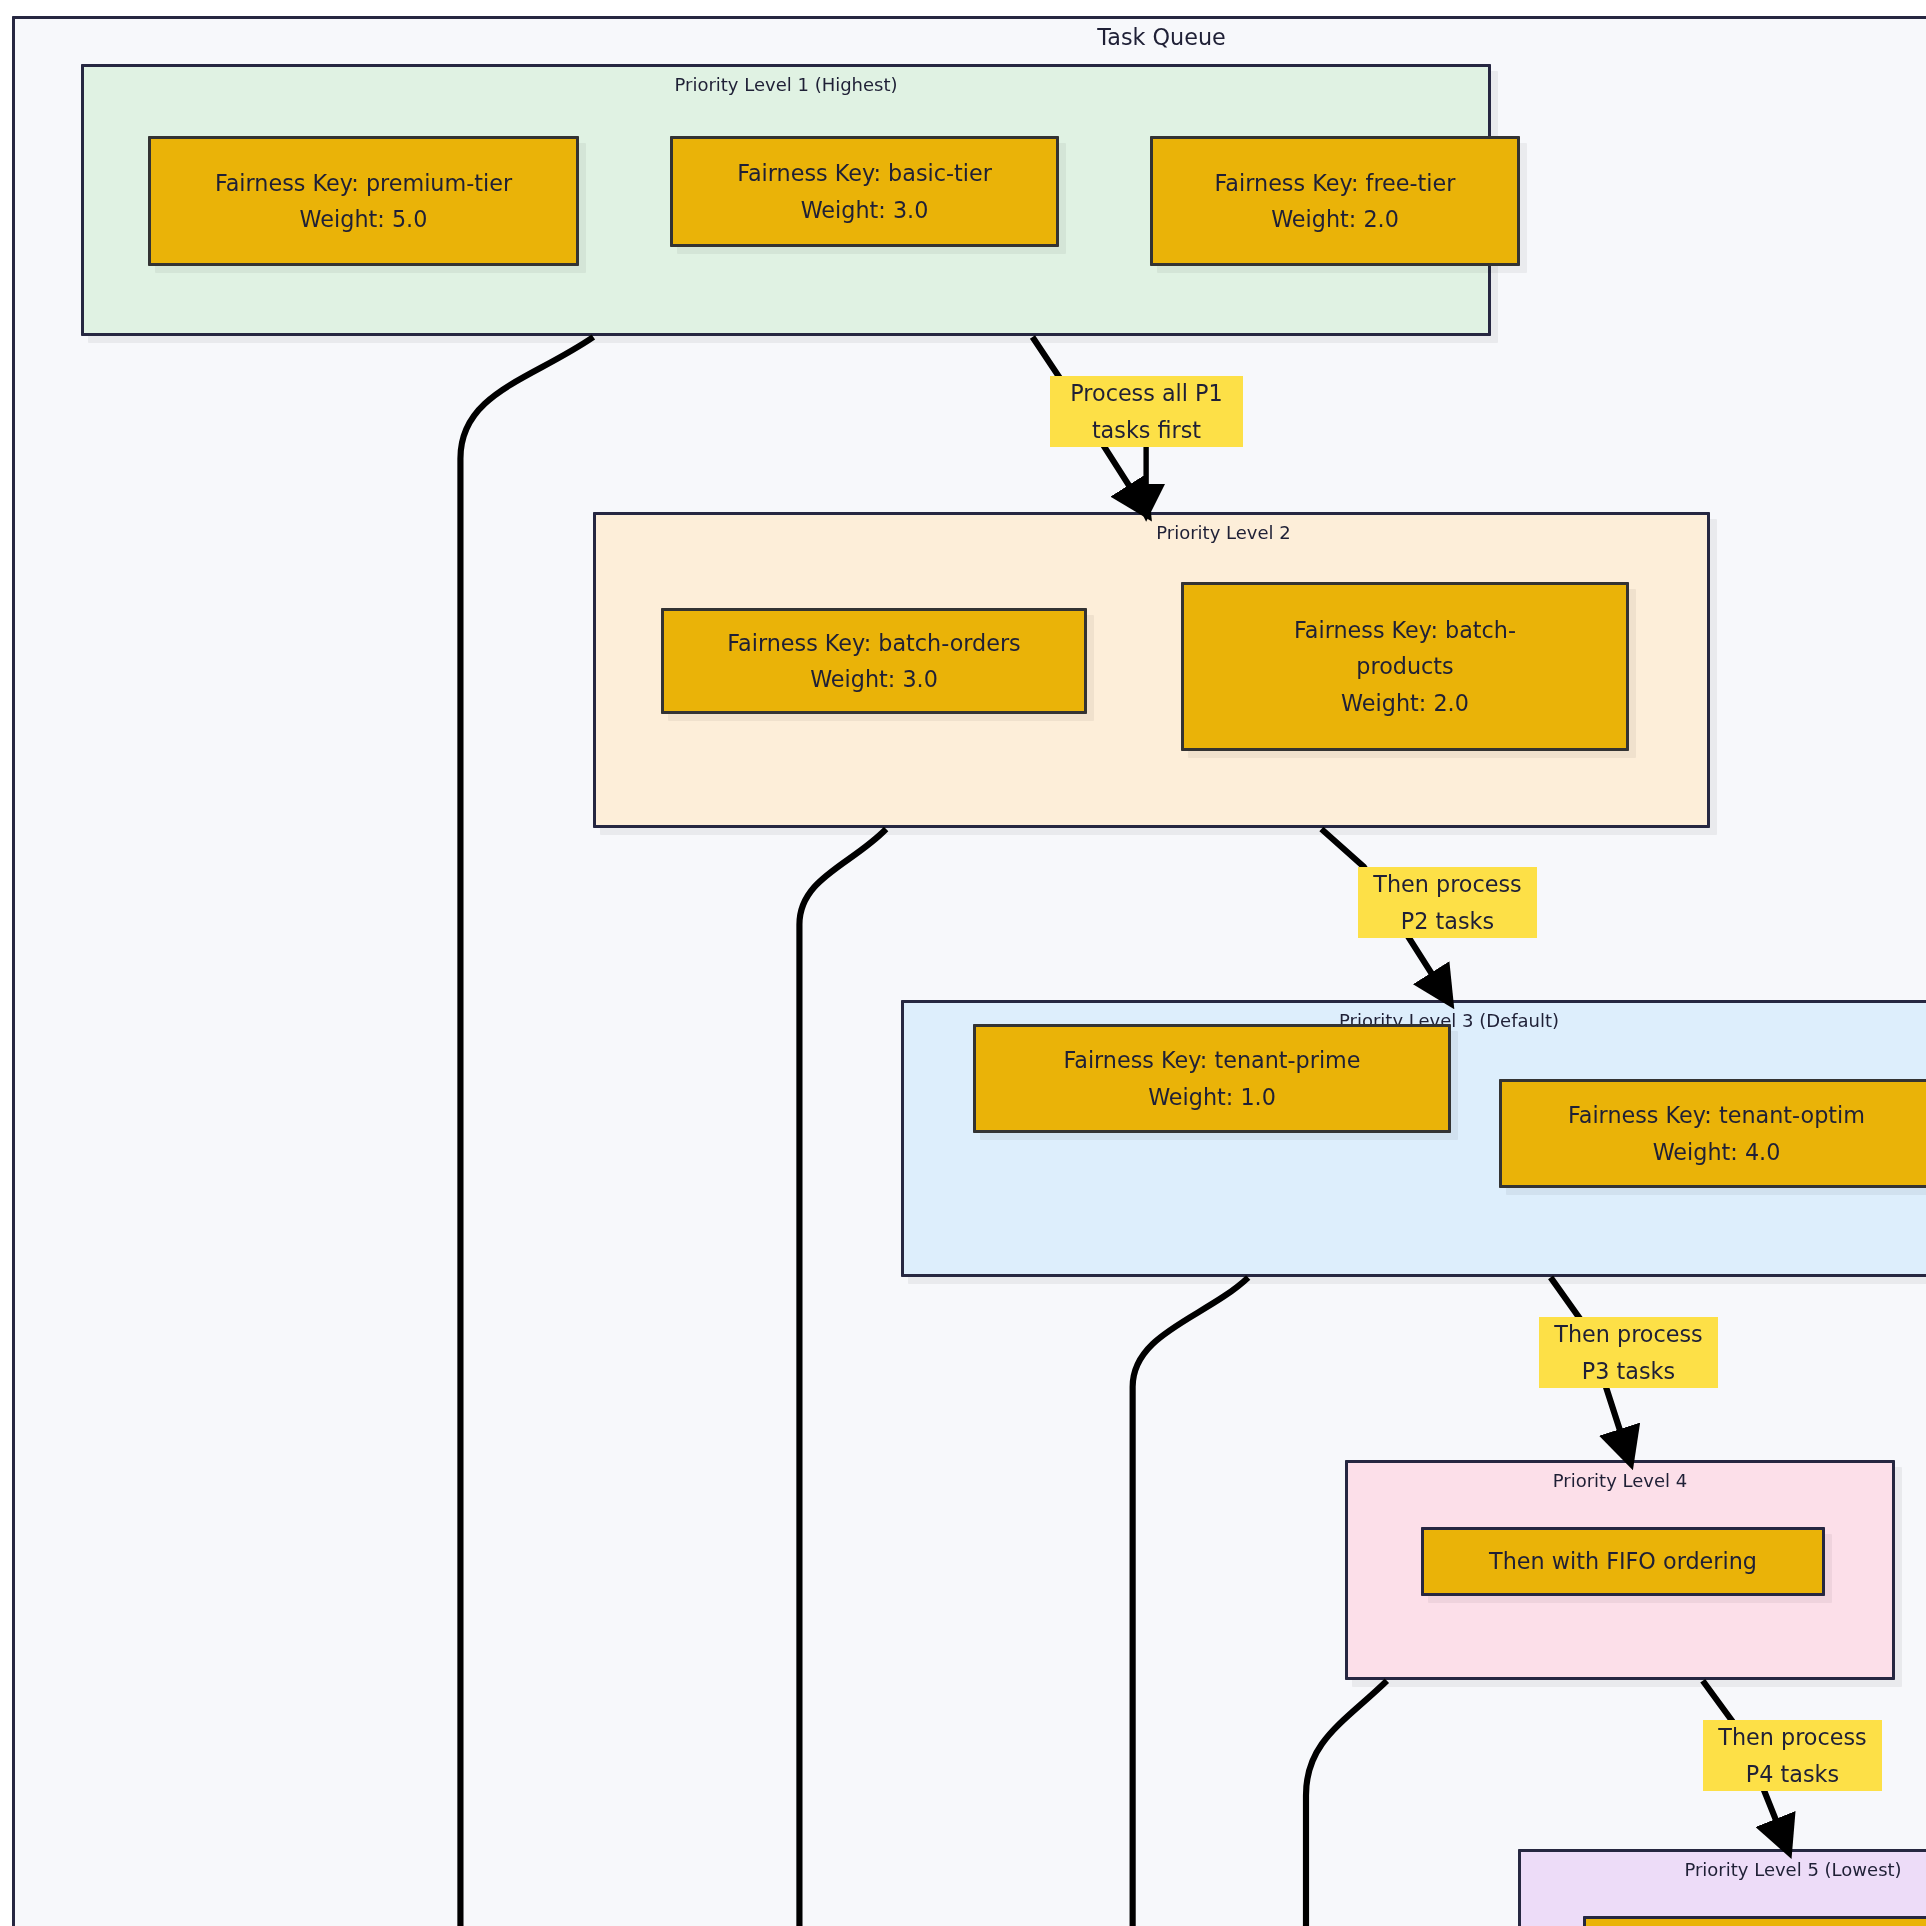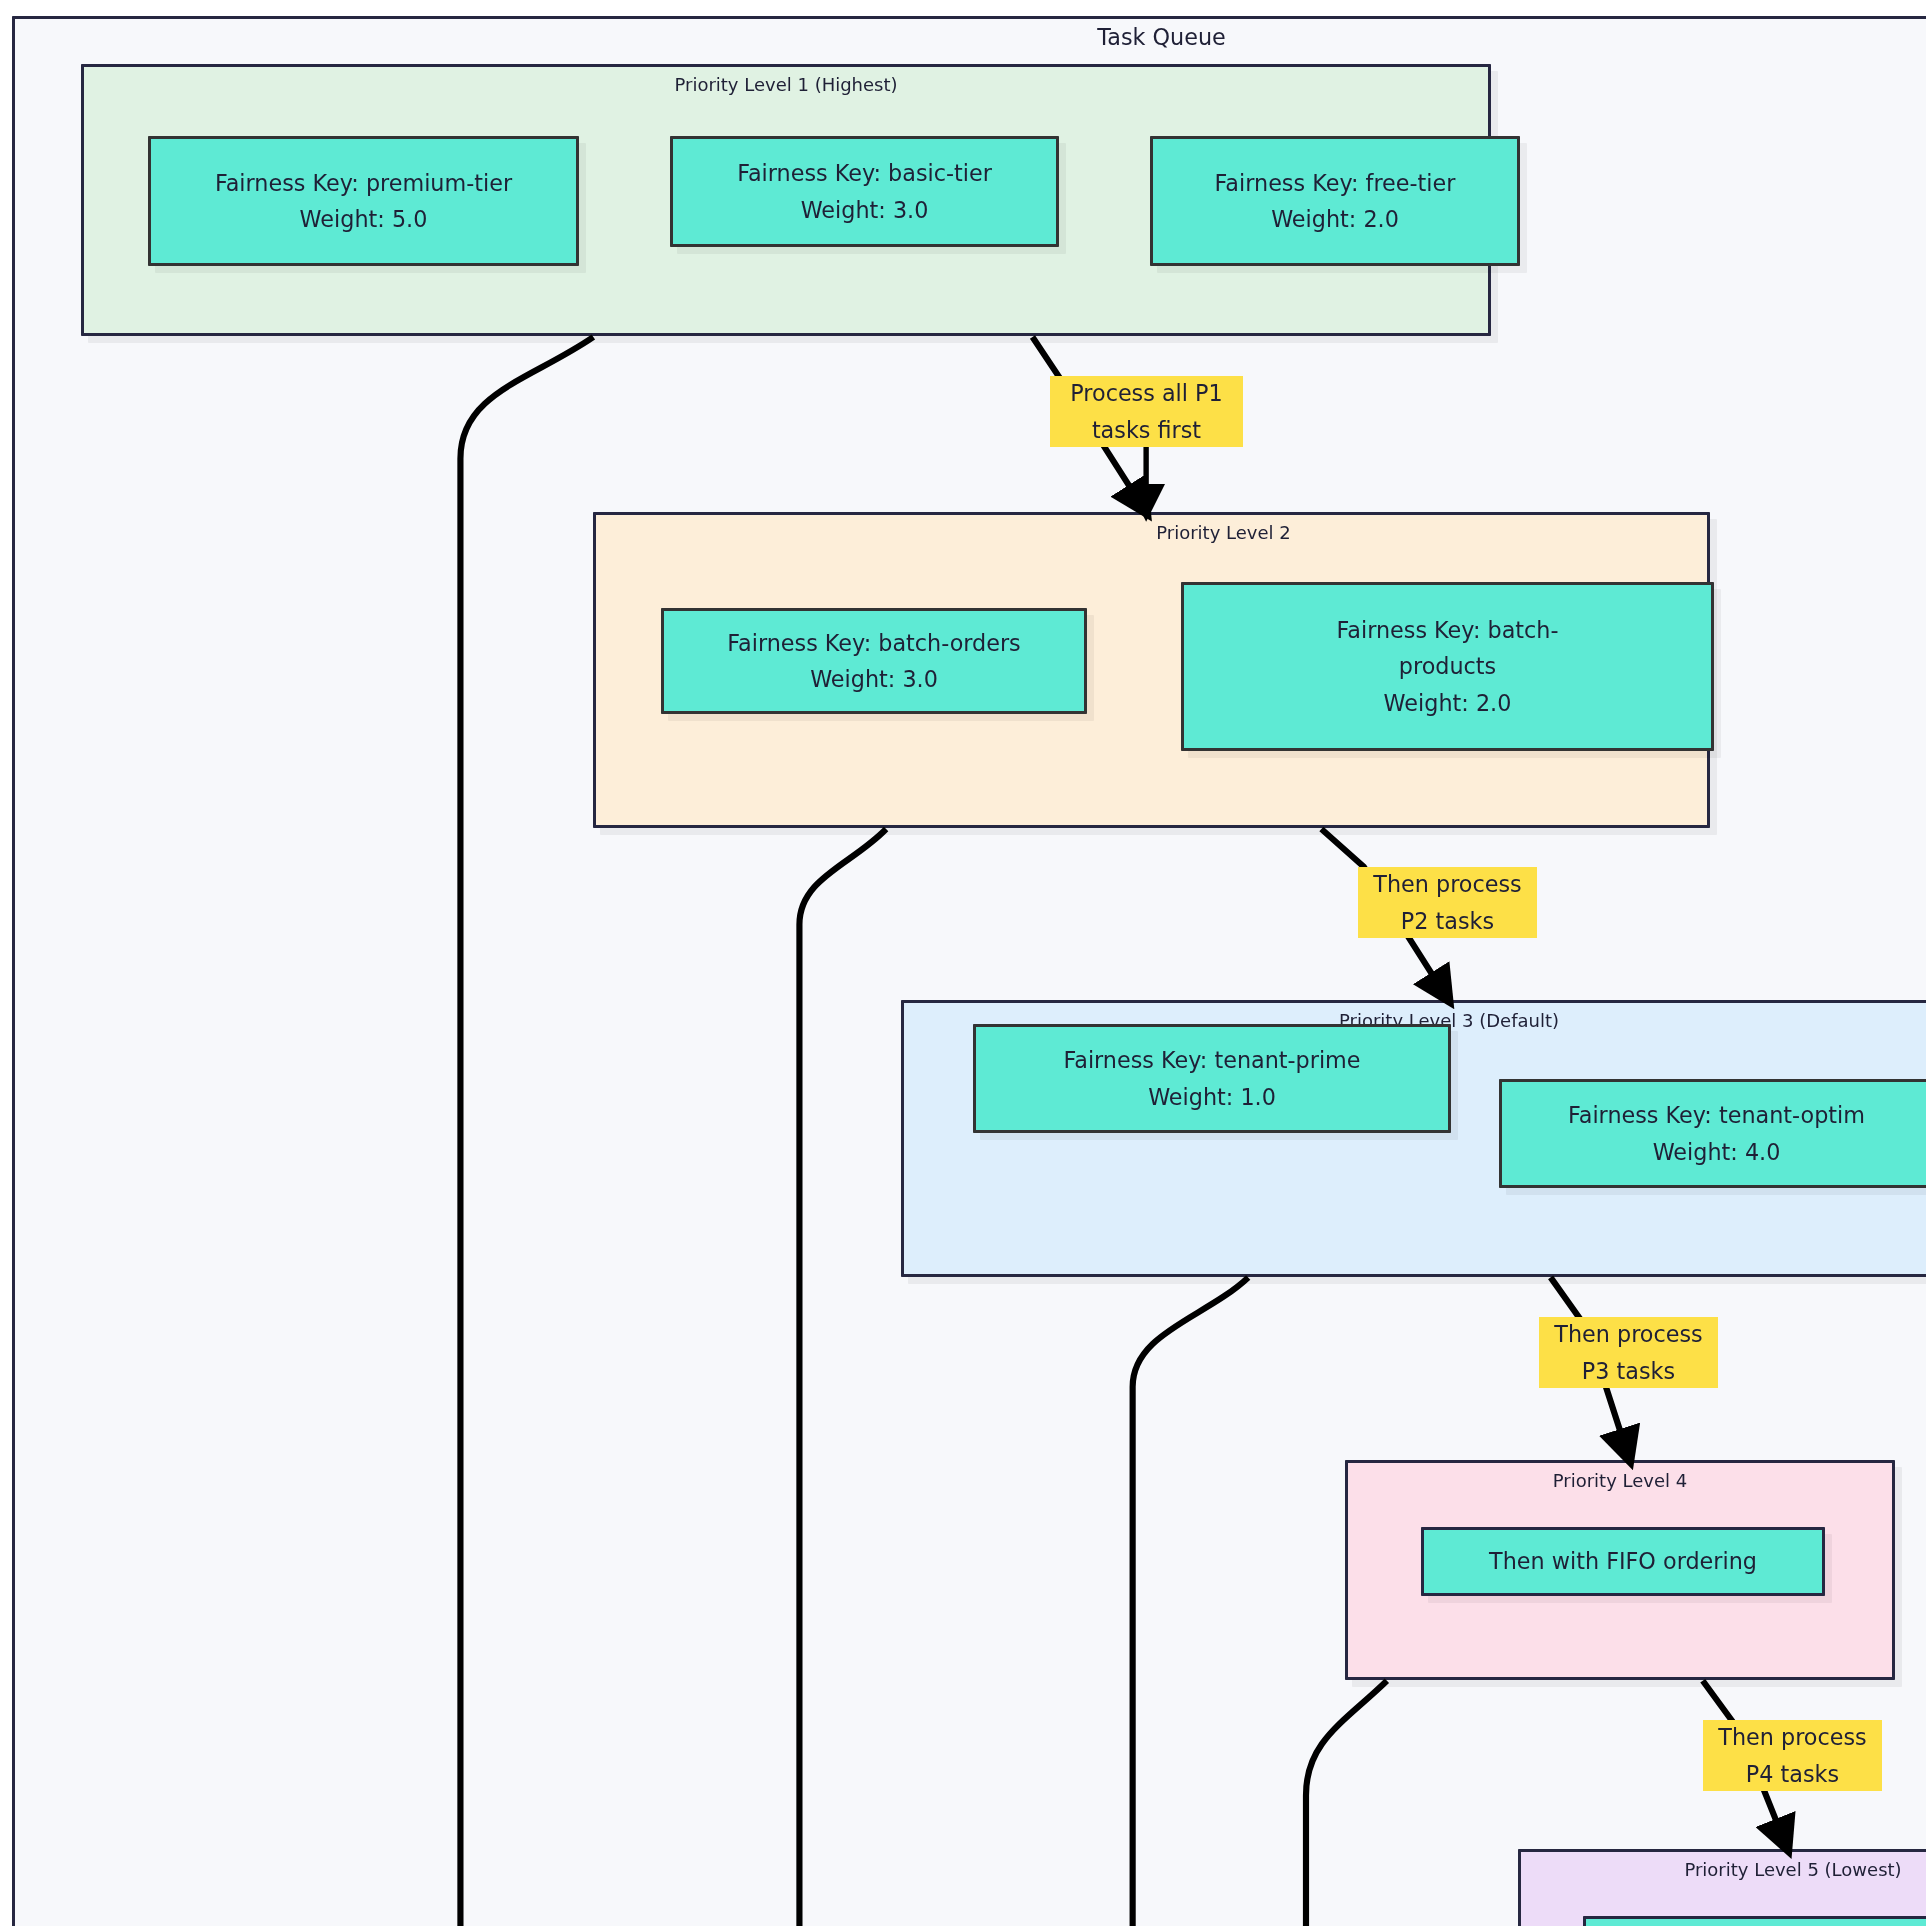--- a/index.html
+++ b/index.html
@@ -37,21 +37,21 @@
     text-align: center;
     color: #1f2036;
     font-size: 18px;
     line-height: 1.15;
     white-space: nowrap;
   }
   
   .node {
     position: absolute;
     box-sizing: border-box;
-    background: #5eead4;
+    background: #eab308;
     border: 3.5px solid #333333;
     border-radius: 0.8px;
     display: flex;
     align-items: center;
     justify-content: center;
     text-align: center;
     color: #1f2036;
     font-size: 22.3px;
     line-height: 1.62;
     box-shadow: 7px 7px 0 0 rgba(0,0,0,0.05);
@@ -105,21 +105,21 @@
 Weight: 2.0</span>
   </div>
 
   <div class="cluster" style="left:593px; top:512px; width:1117px; height:316px; background:#fdeed9;"></div>
   <div class="cluster-title" style="left:593px; top:523px; width:1261px;">Priority Level 2</div>
 
   <div class="node" style="left:661px; top:608px; width:426px; height:106px;">
     <span class="node-text">Fairness Key: batch-orders
 Weight: 3.0</span>
   </div>
-  <div class="node" style="left:1181px; top:582px; width:533px; height:169px;">
+  <div class="node" style="left:1181px; top:582px; width:448px; height:169px;">
     <span class="node-text">Fairness Key: batch-
 products
 Weight: 2.0</span>
   </div>
 
   <div class="cluster" style="left:901px; top:1000px; width:1096px; height:277px; background:#ddeefc;"></div>
   <div class="cluster-title" style="left:901px; top:1011px; width:1096px;">Priority Level 3 (Default)</div>
 
   <div class="node" style="left:973px; top:1024px; width:478px; height:109px;">
     <span class="node-text">Fairness Key: tenant-prime

